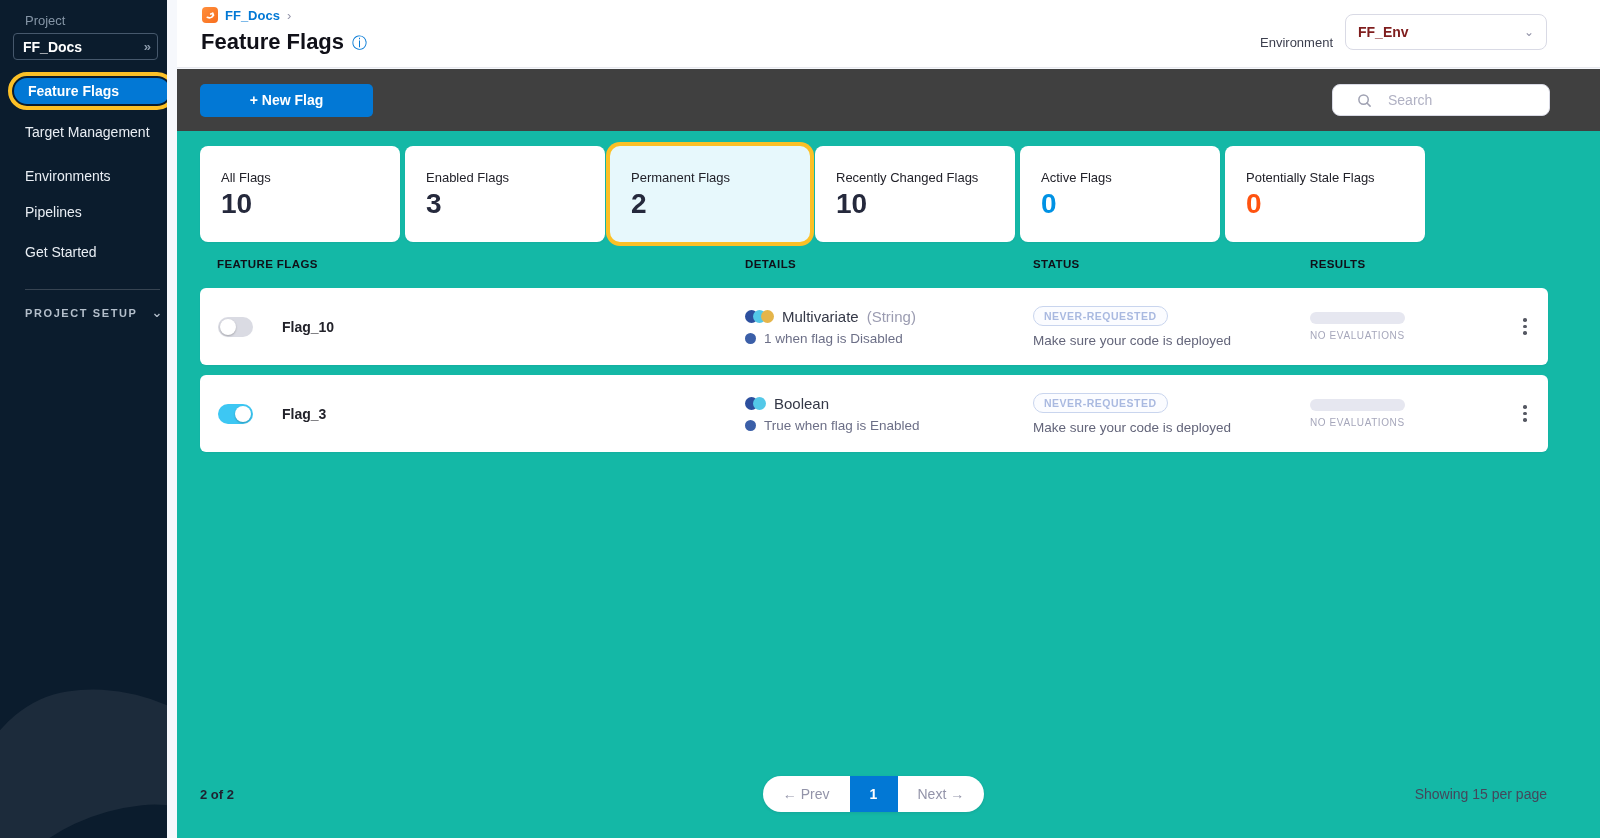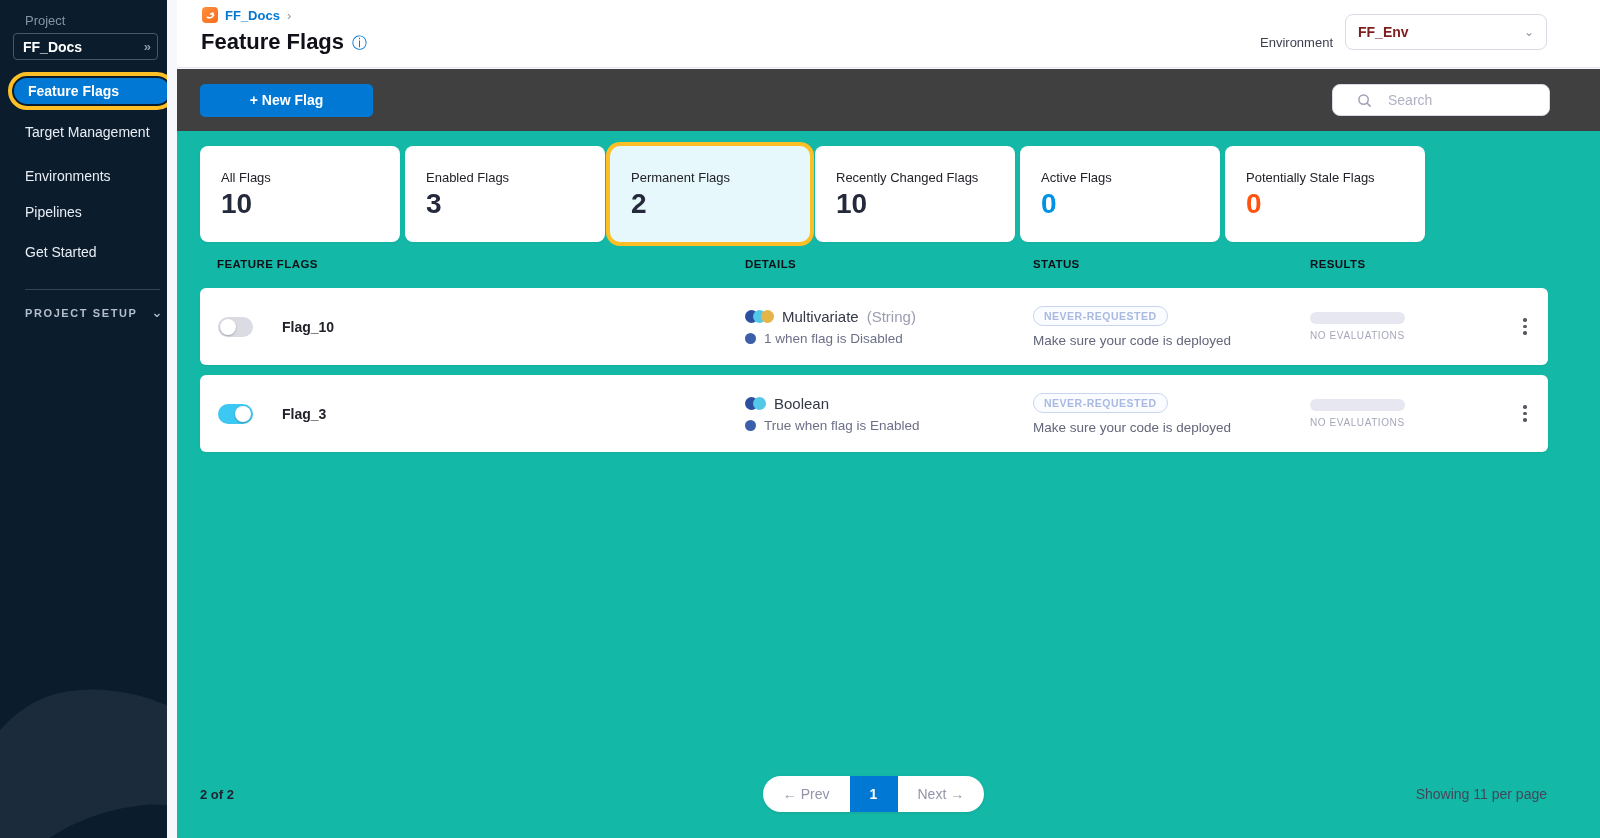--- a/index.html
+++ b/index.html
@@ -288,17 +288,17 @@
 
     <div class="footer">
       <div class="row-count">2 of 2</div>
       <div class="pagination-wrap">
         <div class="pagination">
           <span class="page-prev">← Prev</span>
           <span class="page-current">1</span>
           <span class="page-next">Next →</span>
         </div>
       </div>
-      <div class="per-page">Showing 11 per page</div>
+      <div class="per-page">Showing 15 per page</div>
     </div>
 
   </div>
 </div>
 
 </body></html>

